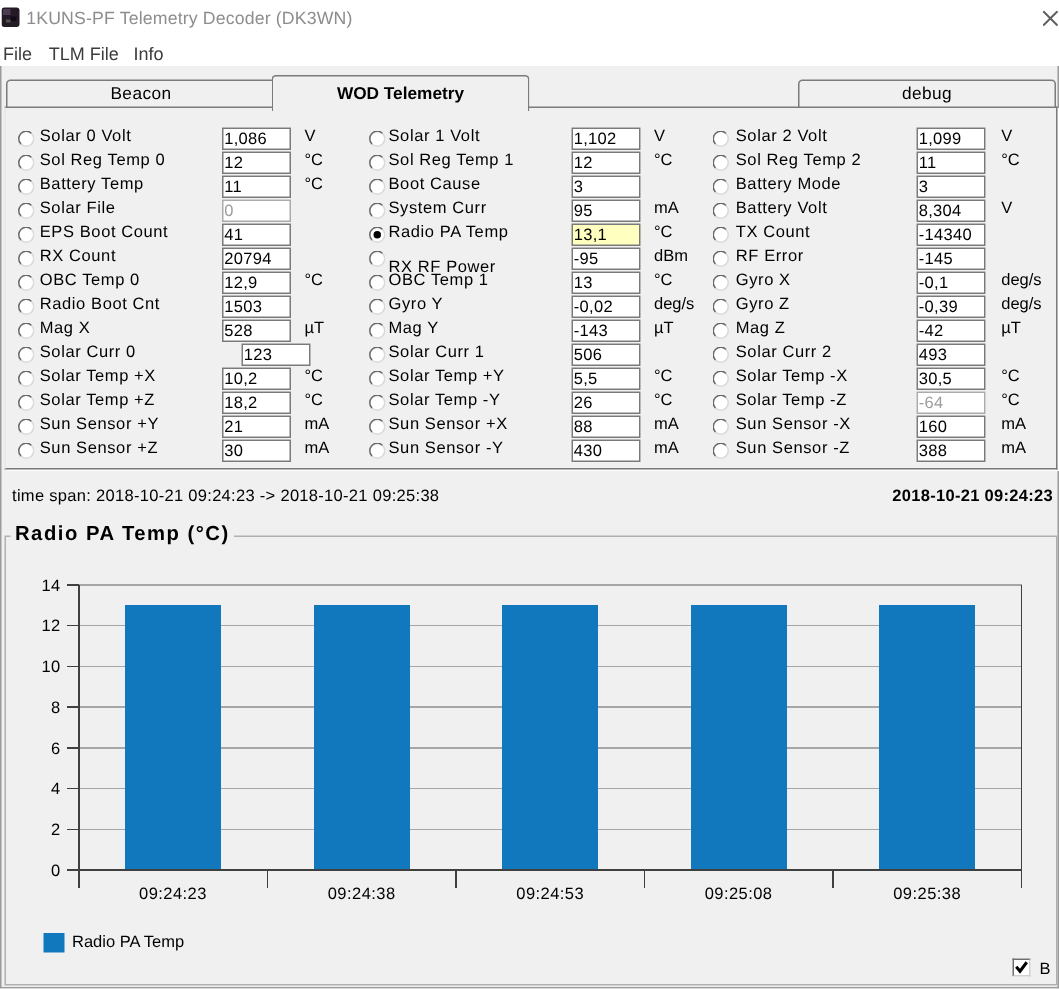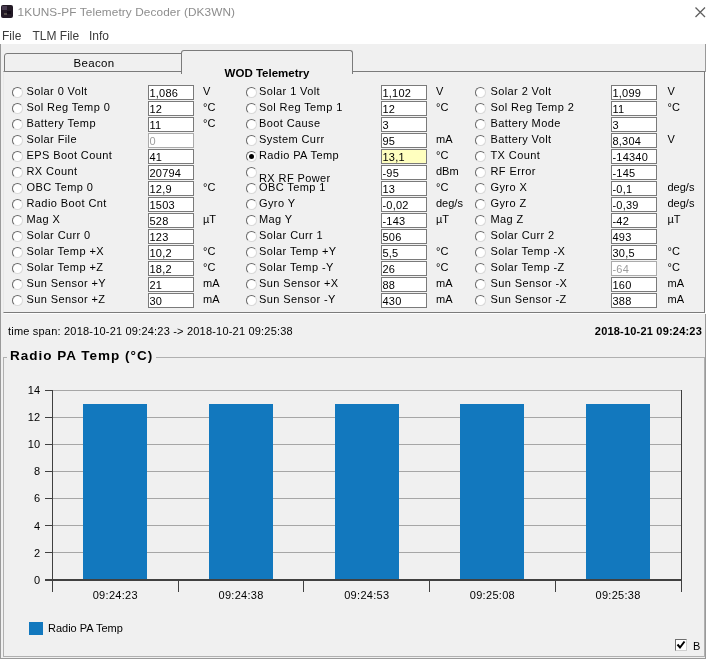--- a/index.html
+++ b/index.html
@@ -2,21 +2,21 @@
 <html><head><meta charset="utf-8">
 <style>
 html,body{margin:0;padding:0;}
 body{font-family:"Liberation Sans",sans-serif;width:706px;height:659px;position:relative;background:#f0f0f0;overflow:hidden;}
 #win{position:absolute;left:0;top:0;width:706px;height:659px;box-sizing:border-box;border:1px solid #9a9a9a;border-top:none;border-bottom-width:1.5px;background:#f0f0f0;}
 .abs{position:absolute;}
 #titlebar{position:absolute;left:-1px;top:0;width:706px;height:44px;background:#fff;z-index:1;}
 #title{position:absolute;left:16.5px;top:4.5px;font-size:11.8px;letter-spacing:0.1px;color:#8d8d8d;z-index:2;}
 .menu{position:absolute;top:29px;font-size:12px;color:#3c3c3c;z-index:2;}
 .tab{position:absolute;box-sizing:border-box;height:19px;top:53px;background:#f0f0f0;border:1px solid #7b7b7b;border-radius:3px 3px 0 0;font-size:11.5px;letter-spacing:0.3px;text-align:center;padding-top:3px;z-index:3;}
-#tabsel{position:absolute;box-sizing:border-box;left:180px;top:50px;width:172px;height:24px;background:#f0f0f0;border:1px solid #7b7b7b;border-bottom:none;border-radius:3px 3px 0 0;font-size:11.5px;font-weight:bold;text-align:center;padding-top:16px;z-index:3;}
+#tabsel{position:absolute;box-sizing:border-box;left:180px;top:50px;width:172px;height:24px;background:#f0f0f0;border:1px solid #7b7b7b;border-bottom:none;border-radius:3px 3px 0 0;font-size:11.5px;font-weight:bold;text-align:center;padding-top:6px;z-index:3;}
 #pane{position:absolute;left:2px;top:71px;width:702px;height:242px;box-sizing:border-box;background:#f0f0f0;border:1px solid #7b7b7b;border-left-color:#e8e8e8;z-index:1;box-shadow:1px 1px 0 #fdfdfd;}
 .radio{position:absolute;width:11px;height:11px;box-sizing:border-box;border:1px solid;border-color:#686868 #d9d9d9 #d9d9d9 #686868;border-radius:50%;background:#fff;z-index:2;}
 .radio.sel::after{content:"";position:absolute;left:2px;top:2px;width:5px;height:5px;border-radius:50%;background:#000;}
 .lab{position:absolute;font-size:11px;letter-spacing:0.4px;color:#000;white-space:nowrap;z-index:2;}
 .unit{position:absolute;font-size:11px;color:#000;white-space:nowrap;z-index:2;}
 .field{position:absolute;width:46px;height:15px;box-sizing:border-box;border:1px solid #7a7a7a;background:#fff;font-size:11px;letter-spacing:0.2px;color:#000;padding:1px 0 0 0.5px;z-index:2;}
 .field.dis{border-color:#ababab;color:#9d9d9d;}
 .field.yel{background:#ffffbf;}
 #tspan{position:absolute;left:7px;top:324.5px;font-size:11px;letter-spacing:0.2px;font-weight:normal;color:#000;}
 #tspanr{position:absolute;right:3px;top:324.5px;font-size:11px;letter-spacing:0.2px;font-weight:bold;color:#000;}
@@ -40,20 +40,21 @@
 <div id="title">1KUNS-PF Telemetry Decoder (DK3WN)</div>
 <svg class="abs" style="left:694px;top:7px;z-index:2" width="11" height="11" viewBox="0 0 11 11">
       <path d="M0.5 0.5 L10 10 M0.5 10 L10 0.5" stroke="#5f5f5f" stroke-width="1.3" fill="none"></path>
     </svg>
 <span class="menu" style="left:1px">File</span>
 <span class="menu" style="left:31.5px">TLM File</span>
 <span class="menu" style="left:88px">Info</span>
 
 <div class="tab" style="left:3px;width:180px">Beacon</div>
 <div id="tabsel">WOD Telemetry</div>
+<div class="tab" style="left:531px;width:172px">debug</div>
 <div id="pane"></div>
 <span class="radio" style="left:11px;top:87.0px"></span>
 <span class="lab" style="left:25.5px;top:85.3px">Solar 0 Volt</span>
 <span class="field" style="left:147px;top:85.0px">1,086</span>
 <span class="unit" style="left:202px;top:85.3px">V</span>
 <span class="radio" style="left:11px;top:103.0px"></span>
 <span class="lab" style="left:25.5px;top:101.3px">Sol Reg Temp 0</span>
 <span class="field" style="left:147px;top:101.0px">12</span>
 <span class="unit" style="left:202px;top:101.3px">°C</span>
 <span class="radio" style="left:11px;top:119.0px"></span>
@@ -75,21 +76,21 @@
 <span class="unit" style="left:202px;top:181.3px">°C</span>
 <span class="radio" style="left:11px;top:199.0px"></span>
 <span class="lab" style="left:25.5px;top:197.3px">Radio Boot Cnt</span>
 <span class="field" style="left:147px;top:197.0px">1503</span>
 <span class="radio" style="left:11px;top:215.0px"></span>
 <span class="lab" style="left:25.5px;top:213.3px">Mag X</span>
 <span class="field" style="left:147px;top:213.0px">528</span>
 <span class="unit" style="left:202px;top:213.3px">µT</span>
 <span class="radio" style="left:11px;top:231.0px"></span>
 <span class="lab" style="left:25.5px;top:229.3px">Solar Curr 0</span>
-<span class="field" style="left:147px;top:229.0px">123</span>
+<span class="field" style="left:160px;top:229.0px">123</span>
 <span class="radio" style="left:11px;top:247.0px"></span>
 <span class="lab" style="left:25.5px;top:245.3px">Solar Temp +X</span>
 <span class="field" style="left:147px;top:245.0px">10,2</span>
 <span class="unit" style="left:202px;top:245.3px">°C</span>
 <span class="radio" style="left:11px;top:263.0px"></span>
 <span class="lab" style="left:25.5px;top:261.3px">Solar Temp +Z</span>
 <span class="field" style="left:147px;top:261.0px">18,2</span>
 <span class="unit" style="left:202px;top:261.3px">°C</span>
 <span class="radio" style="left:11px;top:279.0px"></span>
 <span class="lab" style="left:25.5px;top:277.3px">Sun Sensor +Y</span>

